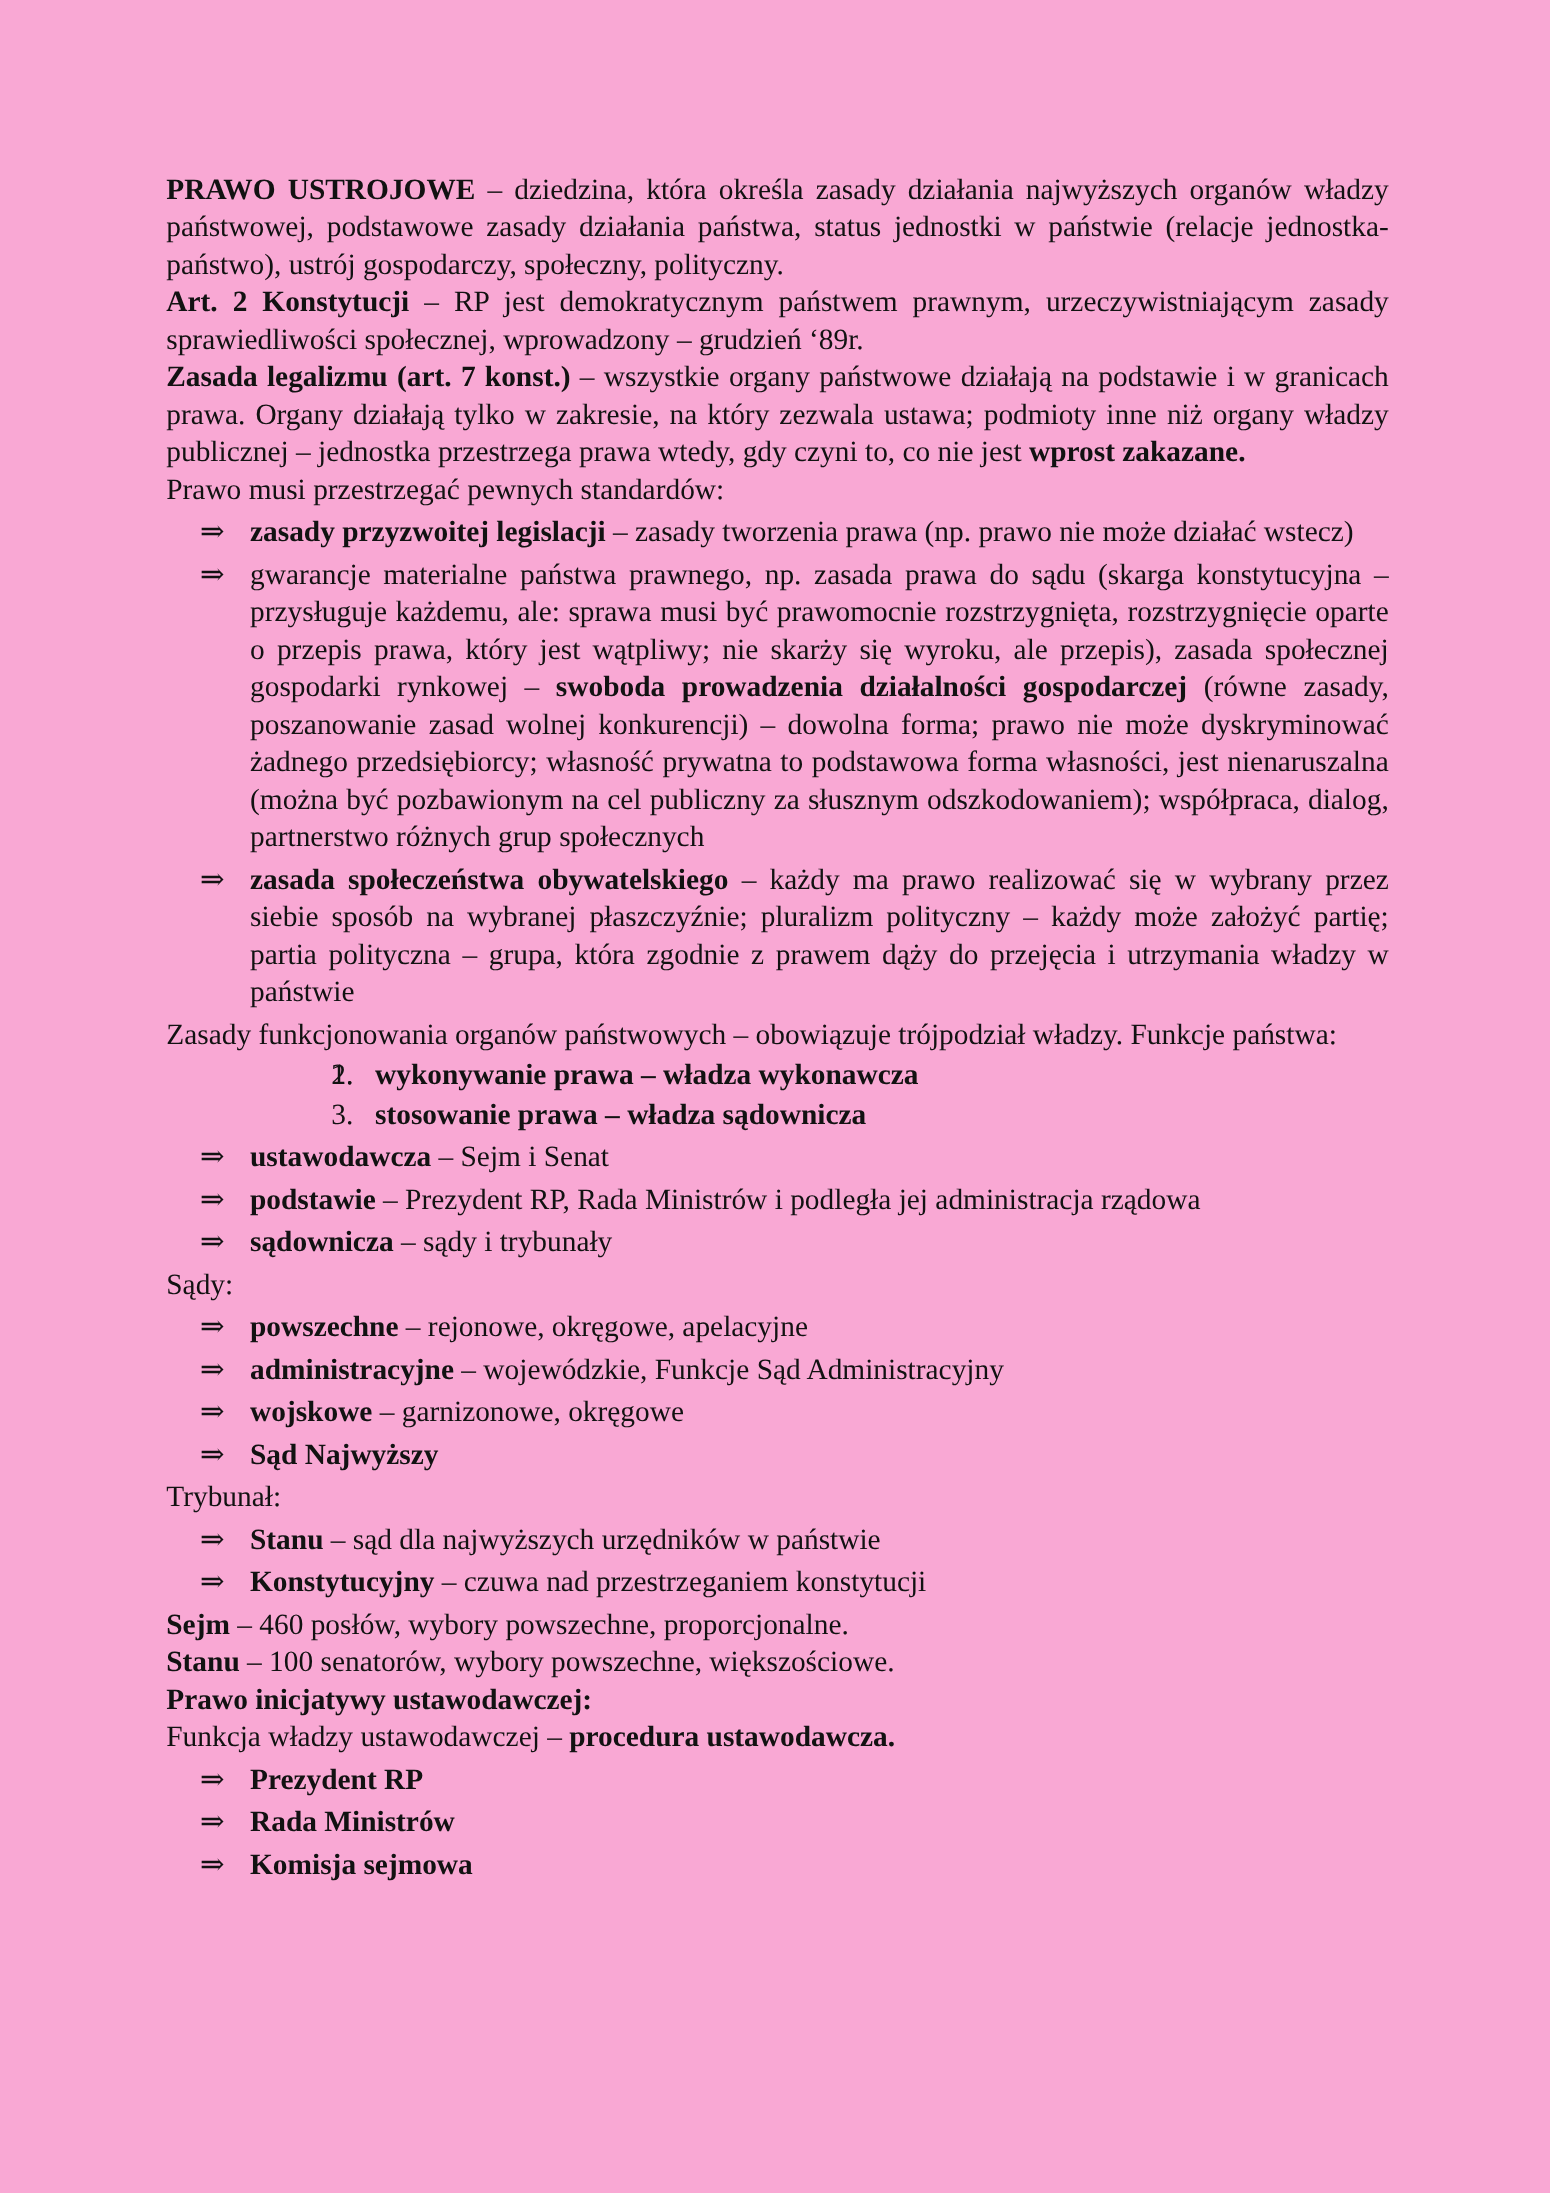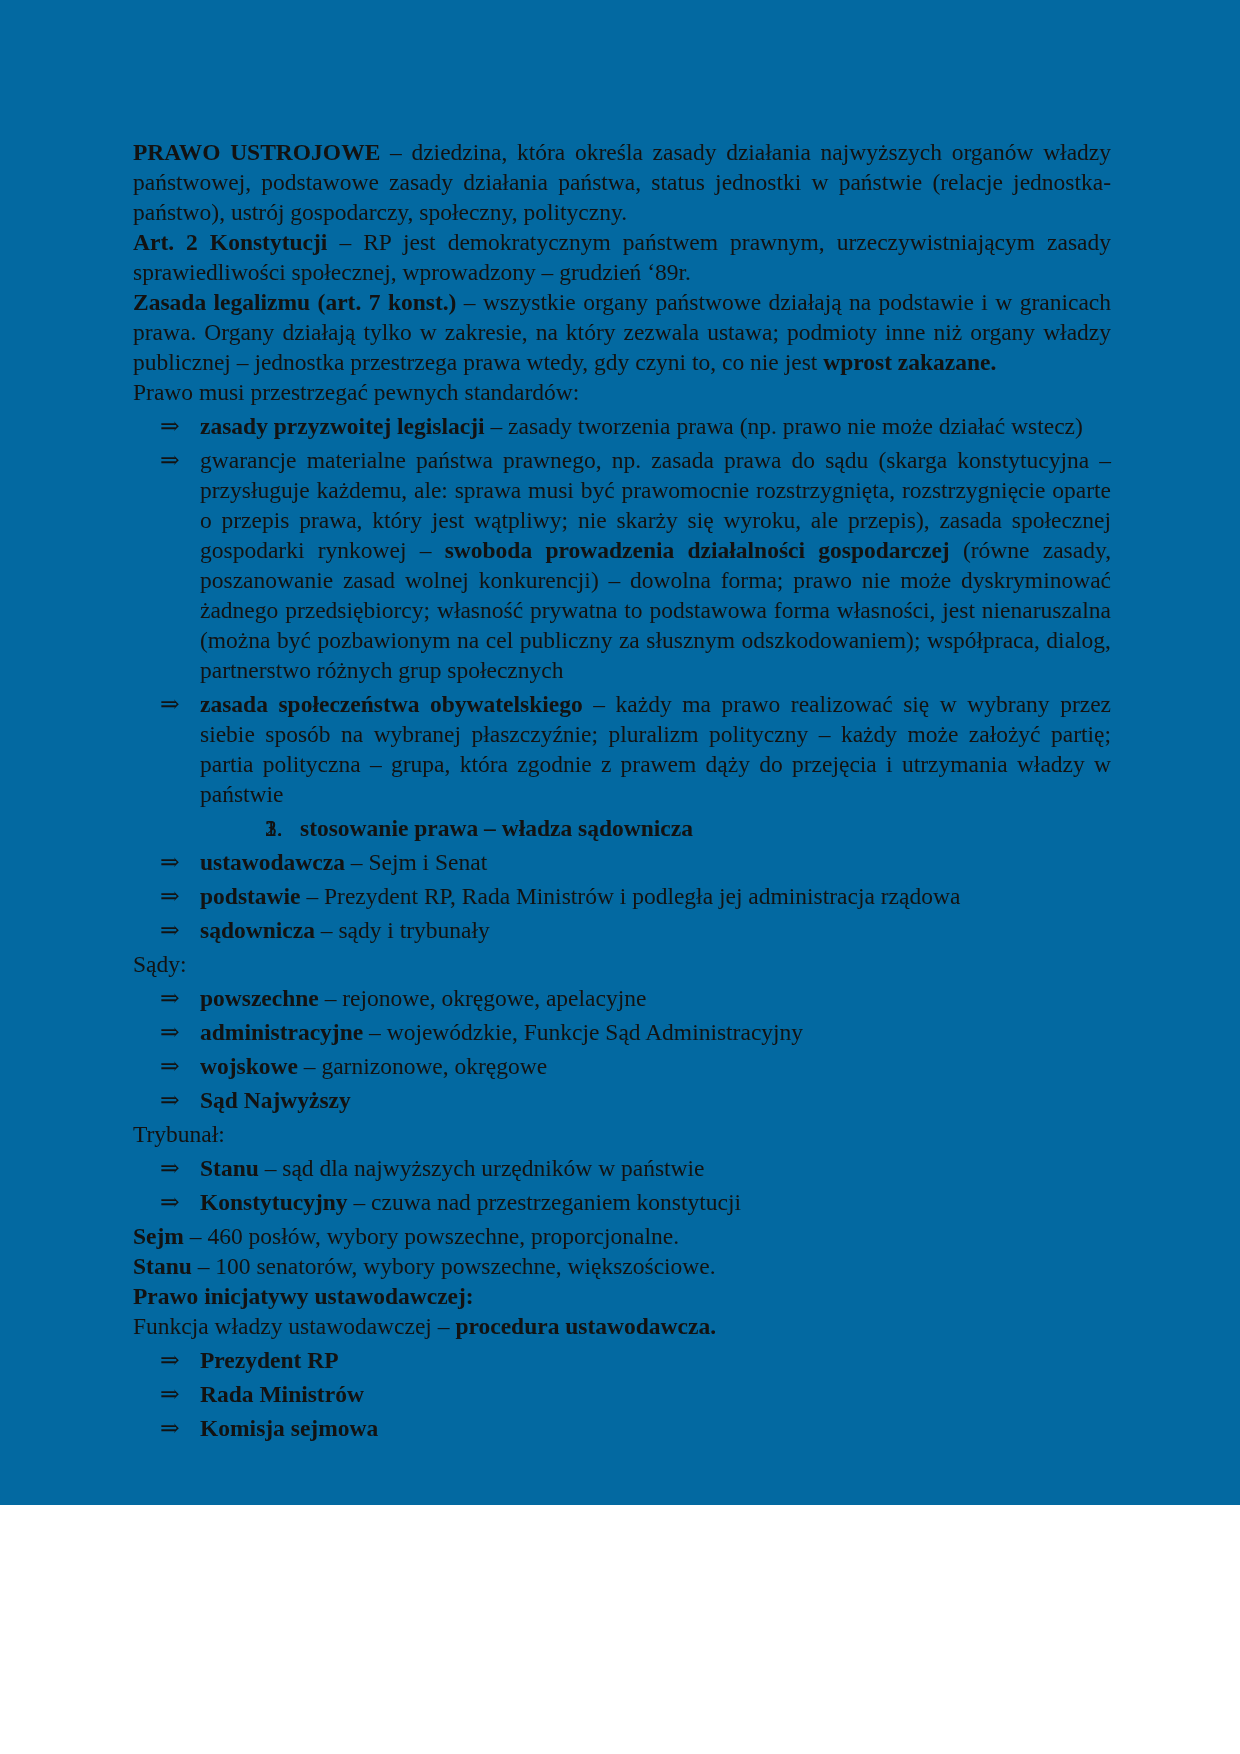--- a/index.html
+++ b/index.html
@@ -3,22 +3,22 @@
 <meta charset="utf-8">
 <style>
   html, body {
     margin: 0;
     padding: 0;
     background: #ffffff;
   }
   .page {
     position: relative;
     width: 1240px;
-    height: 1505px;
-    background: #0369a1;
+    height: 1754px;
+    background: #f9a8d4;
     overflow: hidden;
     font-family: "Liberation Serif", "DejaVu Serif", serif;
     color: #121212;
   }
   .content {
     position: absolute;
     left: 133px;
     top: 137px;
     width: 978px;
     font-size: 23.5px;
@@ -59,22 +59,23 @@
 
 <div class="page">
   <div class="content">
       <div class="block p"><span class="seg b">PRAWO USTROJOWE</span><span class="seg"> – dziedzina, która określa zasady działania najwyższych organów władzy państwowej, podstawowe zasady działania państwa, status jednostki w państwie (relacje jednostka-państwo), ustrój gospodarczy, społeczny, polityczny.</span></div>
       <div class="block p"><span class="seg b">Art. 2 Konstytucji</span><span class="seg"> – RP jest demokratycznym państwem prawnym, urzeczywistniającym zasady sprawiedliwości społecznej, wprowadzony – grudzień ‘89r.</span></div>
       <div class="block p"><span class="seg b">Zasada legalizmu (art. 7 konst.)</span><span class="seg"> – wszystkie organy państwowe działają na podstawie i w granicach prawa. Organy działają tylko w zakresie, na który zezwala ustawa; podmioty inne niż organy władzy publicznej – jednostka przestrzega prawa wtedy, gdy czyni to, co nie jest </span><span class="seg b">wprost zakazane.</span></div>
       <div class="block p"><span class="seg">Prawo musi przestrzegać pewnych standardów:</span></div>
       <div class="block arrow"><span class="marker">⇒</span><span class="seg b">zasady przyzwoitej legislacji</span><span class="seg"> – zasady tworzenia prawa (np. prawo nie może działać wstecz)</span></div>
       <div class="block arrow"><span class="marker">⇒</span><span class="seg">gwarancje materialne państwa prawnego, np. zasada prawa do sądu (skarga konstytucyjna – przysługuje każdemu, ale: sprawa musi być prawomocnie rozstrzygnięta, rozstrzygnięcie oparte o przepis prawa, który jest wątpliwy; nie skarży się wyroku, ale przepis), zasada społecznej gospodarki rynkowej – </span><span class="seg b">swoboda prowadzenia działalności gospodarczej</span><span class="seg"> (równe zasady, poszanowanie zasad wolnej konkurencji) – dowolna forma; prawo nie może dyskryminować żadnego przedsiębiorcy; własność prywatna to podstawowa forma własności, jest nienaruszalna (można być pozbawionym na cel publiczny za słusznym odszkodowaniem); współpraca, dialog, partnerstwo różnych grup społecznych</span></div>
       <div class="block arrow"><span class="marker">⇒</span><span class="seg b">zasada społeczeństwa obywatelskiego</span><span class="seg"> – każdy ma prawo realizować się w wybrany przez siebie sposób na wybranej płaszczyźnie; pluralizm polityczny – każdy może założyć partię; partia polityczna – grupa, która zgodnie z prawem dąży do przejęcia i utrzymania władzy w państwie</span></div>
+      <div class="block p"><span class="seg">Zasady funkcjonowania organów państwowych – obowiązuje trójpodział władzy. Funkcje państwa:</span></div>
       <div class="block num"><span class="marker">1.</span></div>
-      <div class="block num"><span class="marker">2.</span></div>
+      <div class="block num"><span class="marker">2.</span><span class="seg b">wykonywanie prawa – władza wykonawcza</span></div>
       <div class="block num"><span class="marker">3.</span><span class="seg b">stosowanie prawa – władza sądownicza</span></div>
       <div class="block arrow"><span class="marker">⇒</span><span class="seg b">ustawodawcza</span><span class="seg"> – Sejm i Senat</span></div>
       <div class="block arrow"><span class="marker">⇒</span><span class="seg b">podstawie</span><span class="seg"> – Prezydent RP, Rada Ministrów i podległa jej administracja rządowa</span></div>
       <div class="block arrow"><span class="marker">⇒</span><span class="seg b">sądownicza</span><span class="seg"> – sądy i trybunały</span></div>
       <div class="block p"><span class="seg">Sądy:</span></div>
       <div class="block arrow"><span class="marker">⇒</span><span class="seg b">powszechne</span><span class="seg"> – rejonowe, okręgowe, apelacyjne</span></div>
       <div class="block arrow"><span class="marker">⇒</span><span class="seg b">administracyjne</span><span class="seg"> – wojewódzkie, Funkcje Sąd Administracyjny</span></div>
       <div class="block arrow"><span class="marker">⇒</span><span class="seg b">wojskowe</span><span class="seg"> – garnizonowe, okręgowe</span></div>
       <div class="block arrow"><span class="marker">⇒</span><span class="seg b">Sąd Najwyższy</span></div>
       <div class="block p"><span class="seg">Trybunał:</span></div>

